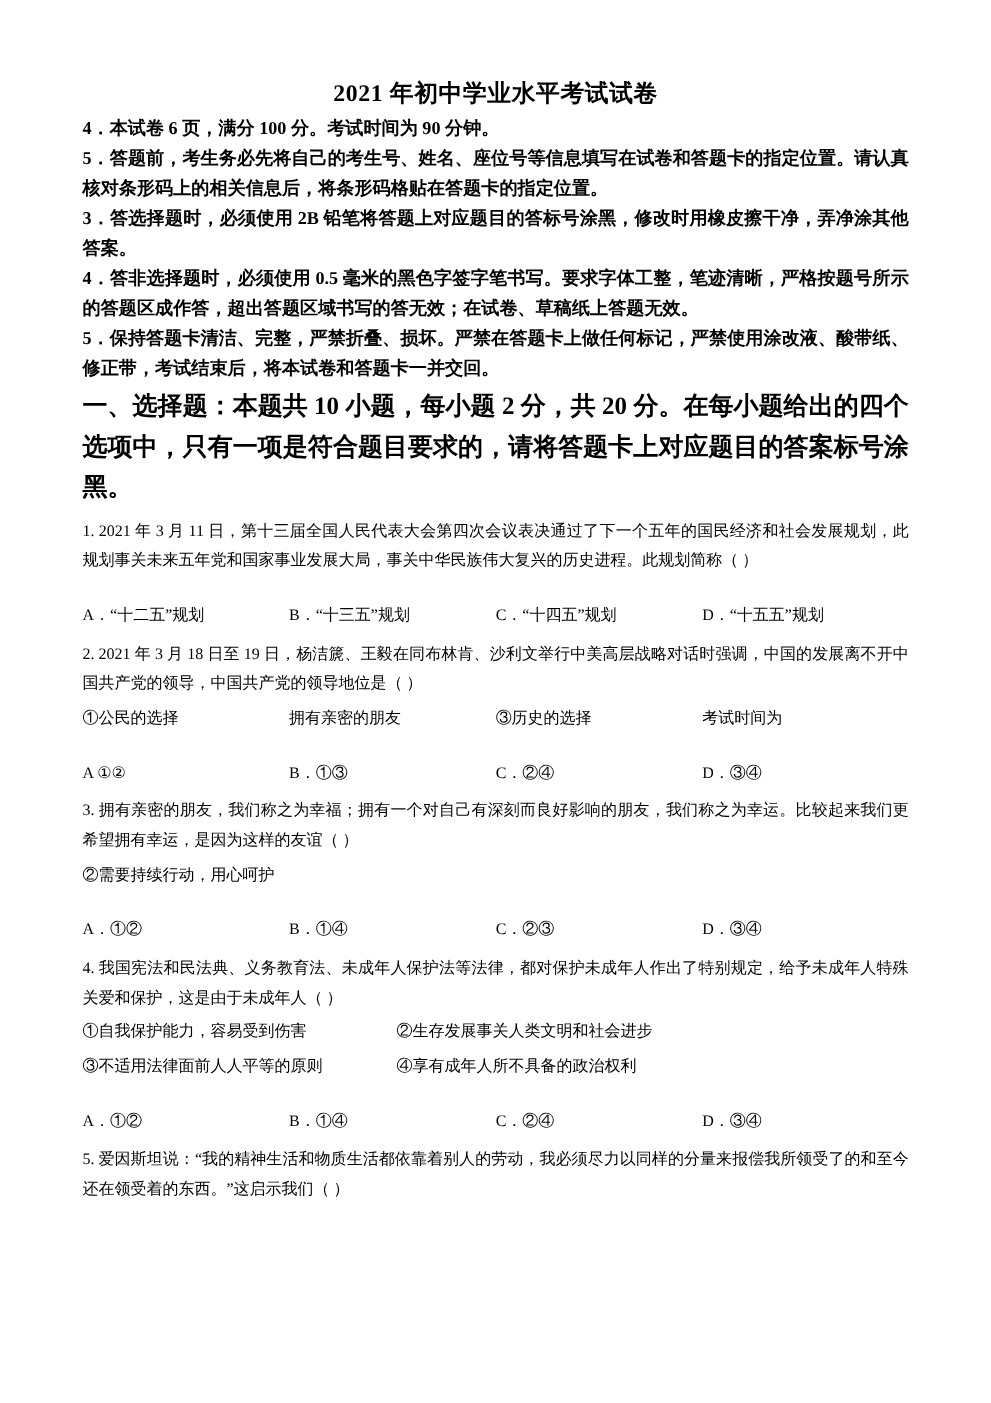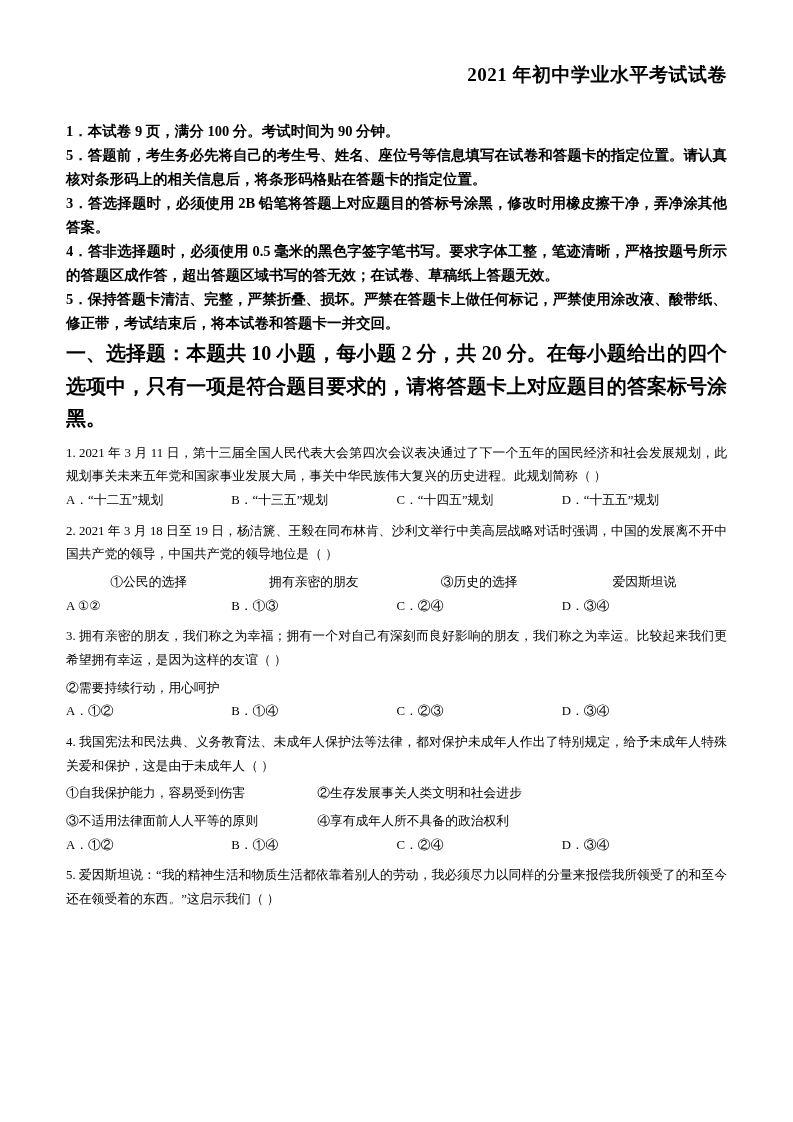--- a/index.html
+++ b/index.html
@@ -16,26 +16,26 @@
     overflow: hidden;
   }
   .page {
     position: relative;
     width: 793px;
     height: 1122px;
     box-sizing: border-box;
     padding: 0 66px;
   }
   .doc-title {
-    text-align: right;
+    text-align: center;
     font-size: 19px;
     font-weight: bold;
     letter-spacing: 0.5px;
     margin-top: 62px;
-    margin-bottom: 32px;
+    margin-bottom: 4px;
     font-family: "Liberation Serif", "DejaVu Serif", serif;
   }
   .notice-heading {
     font-size: 14.5px;
     font-weight: bold;
     margin-bottom: 5px;
     line-height: 1.55;
   }
   .notice-item {
     font-size: 14.5px;
@@ -55,21 +55,21 @@
   .q-stem {
     font-size: 12.8px;
     line-height: 1.85;
     text-align: justify;
     margin-top: 7px;
   }
   .opt-row {
     font-size: 12.8px;
     line-height: 1.85;
     display: flex;
-    margin-top: 0;
+    margin-top: 20px;
   }
   .opt-row > span {
     display: inline-block;
   }
   .opt-4 > span { width: 25%; }
   .sub-row {
     font-size: 12.8px;
     line-height: 1.85;
     display: flex;
     margin-top: 4px;
@@ -81,42 +81,42 @@
   .sub-row-2 > span:nth-child(2) { width: 62%; }
 </style>
 </head>
 <body>
 
 <div class="page">
 
   <div class="doc-title">2021 年初中学业水平考试试卷</div>
 
 
-  <div class="notice-item">1．本试卷 9 页，满分 100 分。考试时间为 90 分钟。</div>
+  <div class="notice-item">4．本试卷 6 页，满分 100 分。考试时间为 90 分钟。</div>
   <div class="notice-item">5．答题前，考生务必先将自己的考生号、姓名、座位号等信息填写在试卷和答题卡的指定位置。请认真核对条形码上的相关信息后，将条形码格贴在答题卡的指定位置。</div>
   <div class="notice-item">3．答选择题时，必须使用 2B 铅笔将答题上对应题目的答标号涂黑，修改时用橡皮擦干净，弄净涂其他答案。</div>
   <div class="notice-item">4．答非选择题时，必须使用 0.5 毫米的黑色字签字笔书写。要求字体工整，笔迹清晰，严格按题号所示的答题区成作答，超出答题区域书写的答无效；在试卷、草稿纸上答题无效。</div>
   <div class="notice-item">5．保持答题卡清洁、完整，严禁折叠、损坏。严禁在答题卡上做任何标记，严禁使用涂改液、酸带纸、修正带，考试结束后，将本试卷和答题卡一并交回。</div>
 
   <div class="section-heading">一、选择题：本题共 10 小题，每小题 2 分，共 20 分。在每小题给出的四个选项中，只有一项是符合题目要求的，请将答题卡上对应题目的答案标号涂黑。</div>
 
   <div class="q-stem">1. 2021 年 3 月 11 日，第十三届全国人民代表大会第四次会议表决通过了下一个五年的国民经济和社会发展规划，此规划事关未来五年党和国家事业发展大局，事关中华民族伟大复兴的历史进程。此规划简称（      ）</div>
   <div class="opt-row opt-4">
     <span>A．“十二五”规划</span>
     <span>B．“十三五”规划</span>
     <span>C．“十四五”规划</span>
     <span>D．“十五五”规划</span>
   </div>
 
   <div class="q-stem">2. 2021 年 3 月 18 日至 19 日，杨洁篪、王毅在同布林肯、沙利文举行中美高层战略对话时强调，中国的发展离不开中国共产党的领导，中国共产党的领导地位是（      ）</div>
-  <div class="sub-row" style="display:flex;text-align:center;">
+  <div class="sub-row" style="display:flex;">
     <span style="width:25%">①公民的选择</span>
     <span style="width:25%">拥有亲密的朋友</span>
     <span style="width:25%">③历史的选择</span>
-    <span style="width:25%">爱因斯坦说</span>
+    <span style="width:25%">考试时间为</span>
   </div>
   <div class="opt-row opt-4">
     <span>A  ①②</span>
     <span>B．①③</span>
     <span>C．②④</span>
     <span>D．③④</span>
   </div>
 
   <div class="q-stem">3. 拥有亲密的朋友，我们称之为幸福；拥有一个对自己有深刻而良好影响的朋友，我们称之为幸运。比较起来我们更希望拥有幸运，是因为这样的友谊（      ）</div>
   <div class="sub-row sub-row-2">

